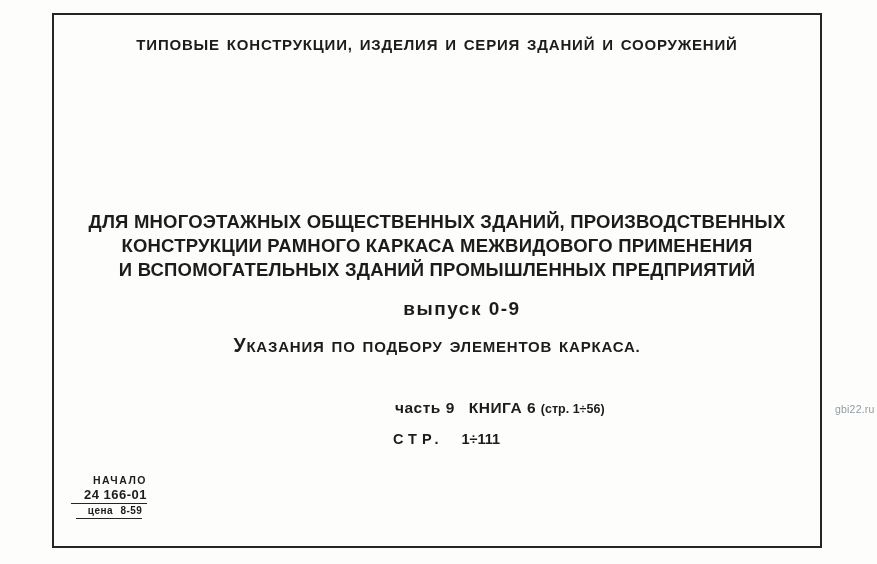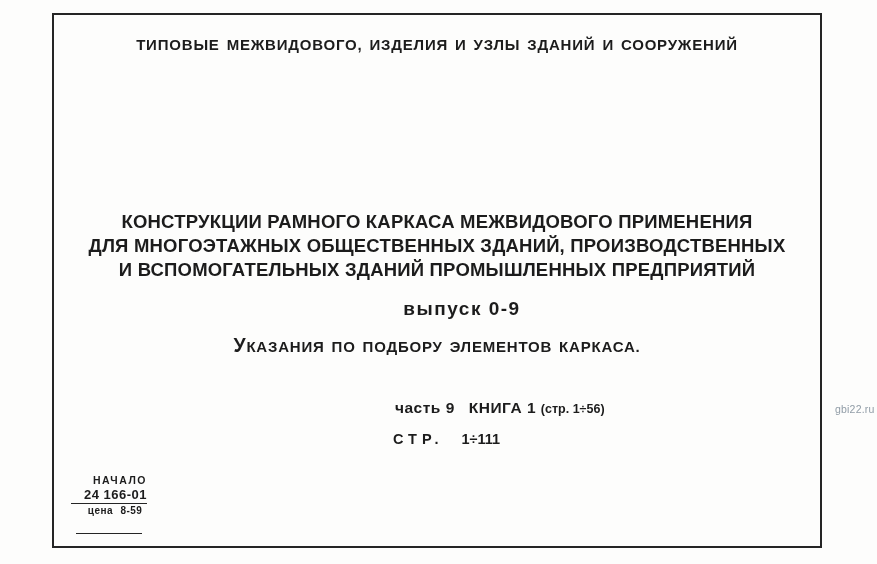--- a/index.html
+++ b/index.html
@@ -136,54 +136,54 @@
     border-bottom: 1.5px solid #252525;
     padding: 1px 0 1px 0;
   }
   .stamp-price {
     font-size: 10px;
     letter-spacing: 0.5px;
     word-spacing: 4px;
     width: 88%;
     margin: 0 auto;
     border-bottom: 1.5px solid #252525;
-    padding: 1px 0 17px 0;
+    padding: 1px 0 2px 0;
   }
 
   .watermark {
     position: absolute;
     left: 835px;
     top: 403px;
     font-size: 10.5px;
     color: #909ca6;
     letter-spacing: 0.2px;
   }
 </style>
 </head>
 <body>
 
 <div class="page">
   <div class="frame">
 
-    <div class="doc-header">ТИПОВЫЕ МЕЖВИДОВОГО, ИЗДЕЛИЯ И УЗЛЫ ЗДАНИЙ И СООРУЖЕНИЙ</div>
+    <div class="doc-header">ТИПОВЫЕ КОНСТРУКЦИИ, ИЗДЕЛИЯ И СЕРИЯ ЗДАНИЙ И СООРУЖЕНИЙ</div>
 
 
     <div class="main-title">
+      <div>ДЛЯ МНОГОЭТАЖНЫХ ОБЩЕСТВЕННЫХ ЗДАНИЙ, ПРОИЗВОДСТВЕННЫХ</div>
       <div>КОНСТРУКЦИИ РАМНОГО КАРКАСА МЕЖВИДОВОГО ПРИМЕНЕНИЯ</div>
-      <div>ДЛЯ МНОГОЭТАЖНЫХ ОБЩЕСТВЕННЫХ ЗДАНИЙ, ПРОИЗВОДСТВЕННЫХ</div>
       <div>И ВСПОМОГАТЕЛЬНЫХ ЗДАНИЙ ПРОМЫШЛЕННЫХ ПРЕДПРИЯТИЙ</div>
     </div>
 
     <div class="issue-line">выпуск 0-9</div>
 
     <div class="subtitle">УКАЗАНИЯ ПО ПОДБОРУ ЭЛЕМЕНТОВ КАРКАСА.</div>
 
 
     <div class="part-line">
-      <span>часть 9</span><span class="gap"></span><span>КНИГА 1</span>
+      <span>часть 9</span><span class="gap"></span><span>КНИГА 6</span>
       <span class="small">(стр. 1÷56)</span>
     </div>
 
     <div class="pages-line">
       <span class="spread">СТР.</span><span class="gap"></span><span>1÷111</span>
     </div>
 
     <div class="stamp">
       <div class="stamp-start">НАЧАЛО</div>
       <div class="stamp-code">24 166-01</div>

